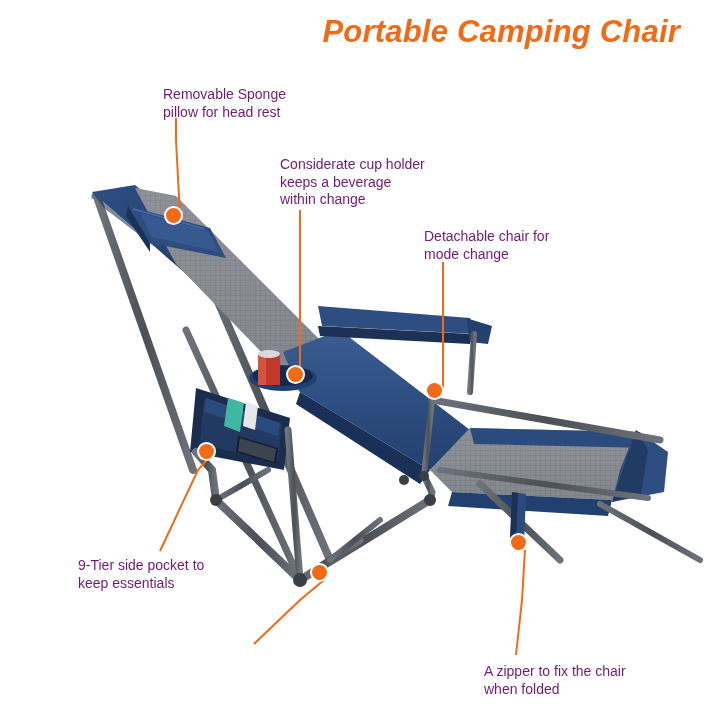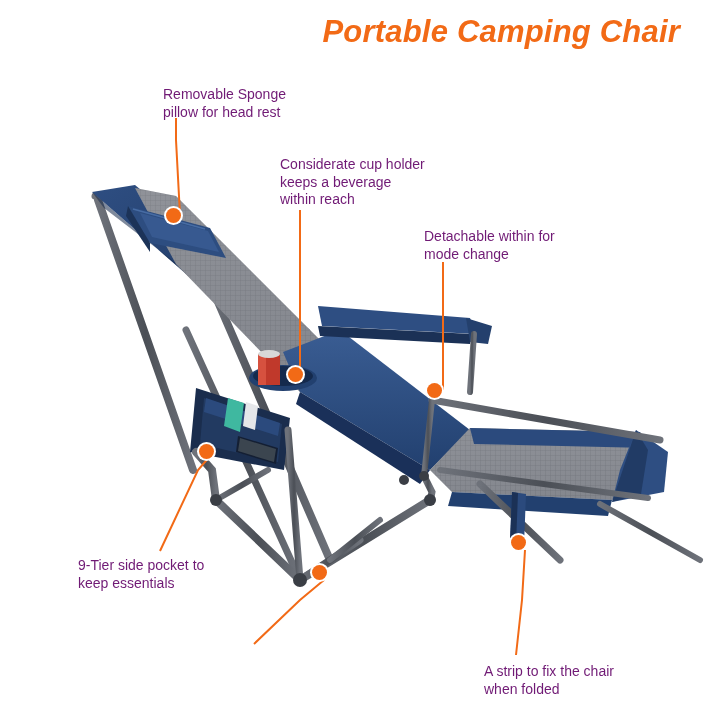--- a/index.html
+++ b/index.html
@@ -201,21 +201,21 @@
   <div class="dot" style="left:288px; top:367px;"></div>
   <div class="dot" style="left:427px; top:383px;"></div>
   <div class="dot" style="left:199px; top:444px;"></div>
   <div class="dot" style="left:312px; top:565px;"></div>
   <div class="dot" style="left:511px; top:535px;"></div>
 
   <div class="callout" style="left:163px; top:86px;">Removable Sponge
 pillow for head rest</div>
   <div class="callout" style="left:280px; top:156px;">Considerate cup holder
 keeps a beverage
-within reach</div>
-  <div class="callout" style="left:424px; top:228px;">Detachable within for
+within change</div>
+  <div class="callout" style="left:424px; top:228px;">Detachable chair for
 mode change</div>
   <div class="callout" style="left:78px; top:557px;">9-Tier side pocket to
 keep essentials</div>
-  <div class="callout" style="left:484px; top:663px;">A strip to fix the chair
+  <div class="callout" style="left:484px; top:663px;">A zipper to fix the chair
 when folded</div>
 
 </div>
 
 </body></html>

